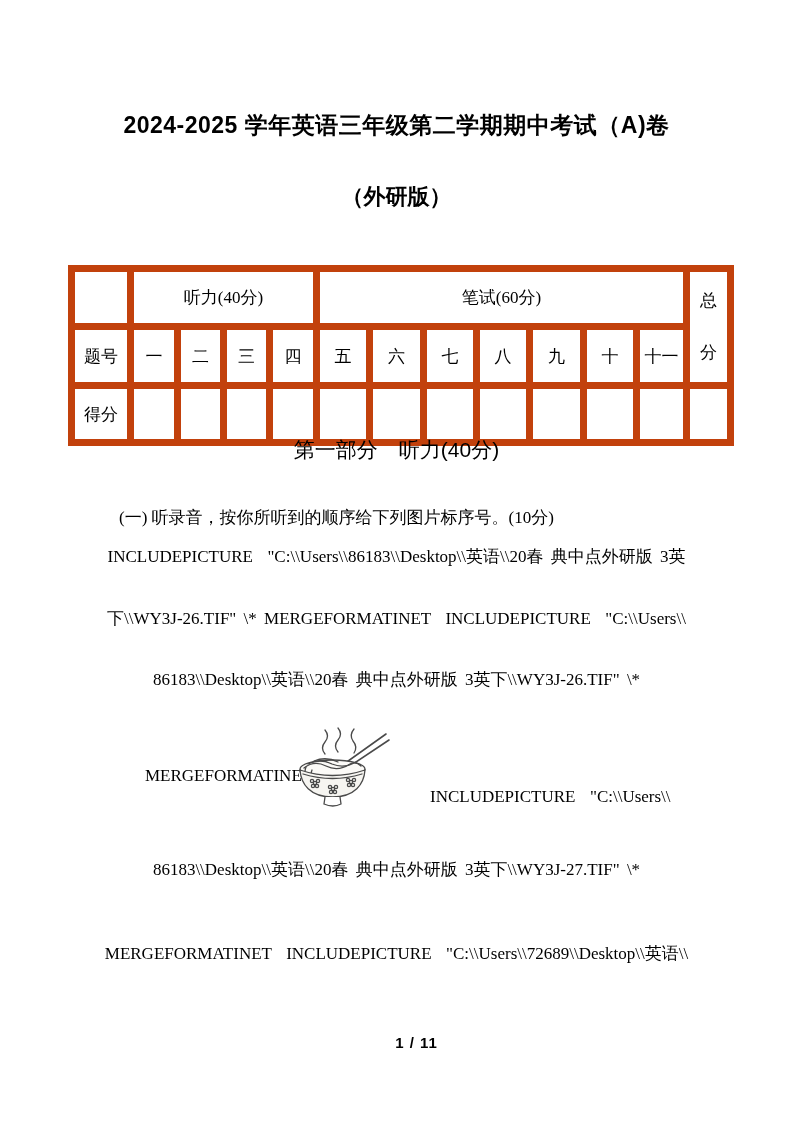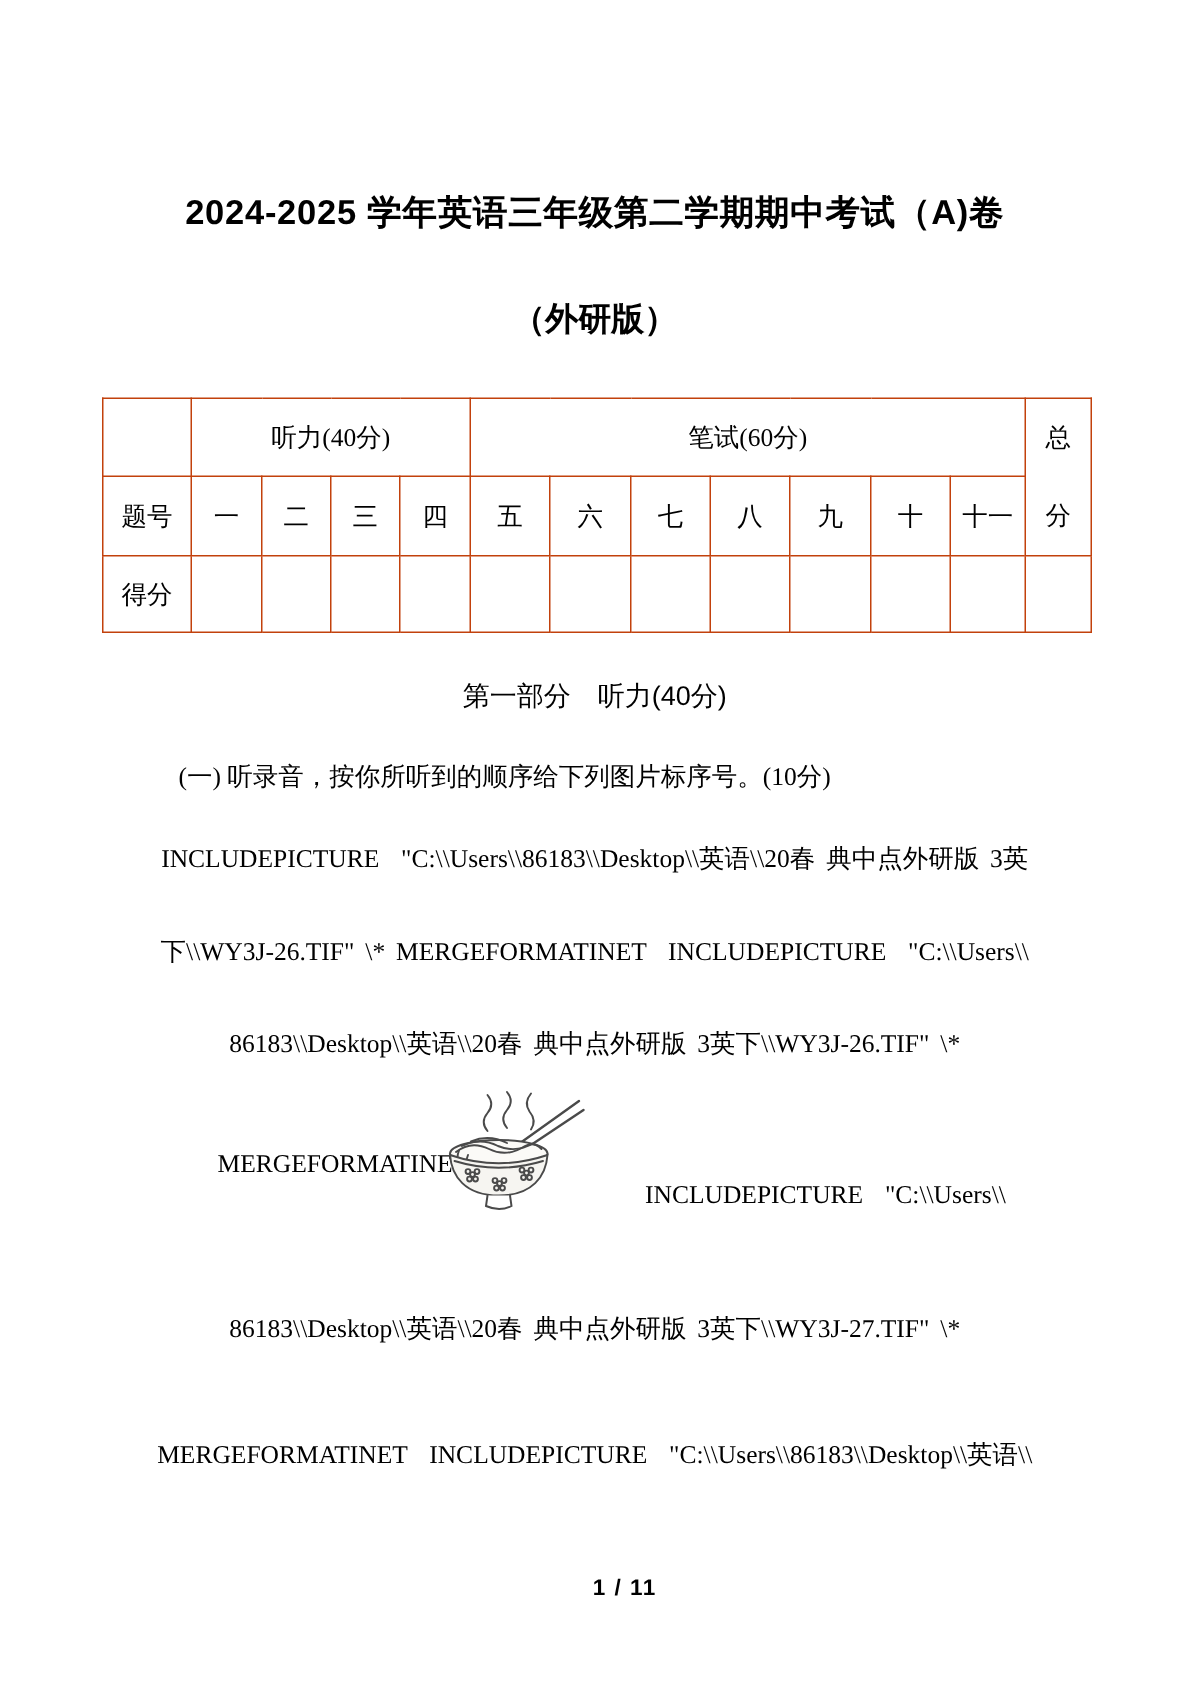--- a/index.html
+++ b/index.html
@@ -5,47 +5,47 @@
   html,body{margin:0;padding:0;background:#ffffff;}
   .page{
     position:relative;
     width:793px;height:1122px;
     background:#ffffff;
     color:#000;
     font-family:"Liberation Serif", serif;
     overflow:hidden;
   }
   .abs{position:absolute;}
-  .center{left:0;width:793px;text-align:center;margin-top:16px;}
+  .center{left:0;width:793px;text-align:center;}
   .title{
     top:110px;font-family:"Liberation Sans", sans-serif;
     font-weight:bold;font-size:23px;letter-spacing:.5px;
   }
   .subtitle{
     top:182px;font-family:"Liberation Sans", sans-serif;
     font-weight:bold;font-size:22px;
   }
   .limits{
     top:227px;right:117px;font-size:17px;white-space:pre;
   }
   table.score{
     position:absolute;left:68px;top:265px;
     border-collapse:collapse;table-layout:fixed;width:659px;
     font-size:17px;
   }
   table.score td{
-    border:1px solid #c2410c;text-align:center;vertical-align:middle;
+    border:7px solid #c2410c;text-align:center;vertical-align:middle;
     padding:0;overflow:hidden;
   }
   tr.r1 td{height:51px;}
   tr.r2 td{height:52px;}
   tr.r3 td{height:50px;}
   td.total-cell{white-space:pre-line;line-height:52px;}
   .section-heading{
-    top:436px;font-family:"Liberation Sans", sans-serif;font-size:18px;
+    top:436px;font-family:"Liberation Sans", sans-serif;font-size:21px;
   }
   .q1{left:119px;top:506px;font-size:17px;}
   .code-line{
     font-size:17px;white-space:pre;word-spacing:3px;
   }
   .l1{top:545px;} .l2{top:607px;} .l3{top:668px;}
   .l4a{left:145px;top:766px;} .l4b{left:430px;top:787px;}
   .l5{top:858px;} .l6{top:942px;}
   .bowl{left:294px;top:726px;width:96px;height:84px;}
   .pagenum{
@@ -166,17 +166,17 @@
         <circle cx="55" cy="59" r="1.6"></circle>
         <circle cx="59" cy="59" r="1.6"></circle>
     </g>
 
     <path d="M31 71 L30 78 Q39 82 47 78 L46 71" fill="#ffffff"></path>
   </svg>
 
   <div class="abs code-line l4b">INCLUDEPICTURE  "C:\\Users\\</div>
 
   <div class="abs center code-line l5">86183\\Desktop\\英语\\20春 典中点外研版 3英下\\WY3J-27.TIF" \*</div>
-  <div class="abs center code-line l6">MERGEFORMATINET  INCLUDEPICTURE  "C:\\Users\\86183\\Desktop\\英语\\</div>
+  <div class="abs center code-line l6">MERGEFORMATINET  INCLUDEPICTURE  "C:\\Users\\72689\\Desktop\\英语\\</div>
 
   <div class="abs center pagenum">1 / 11</div>
 
 </div>
 
 </body></html>

